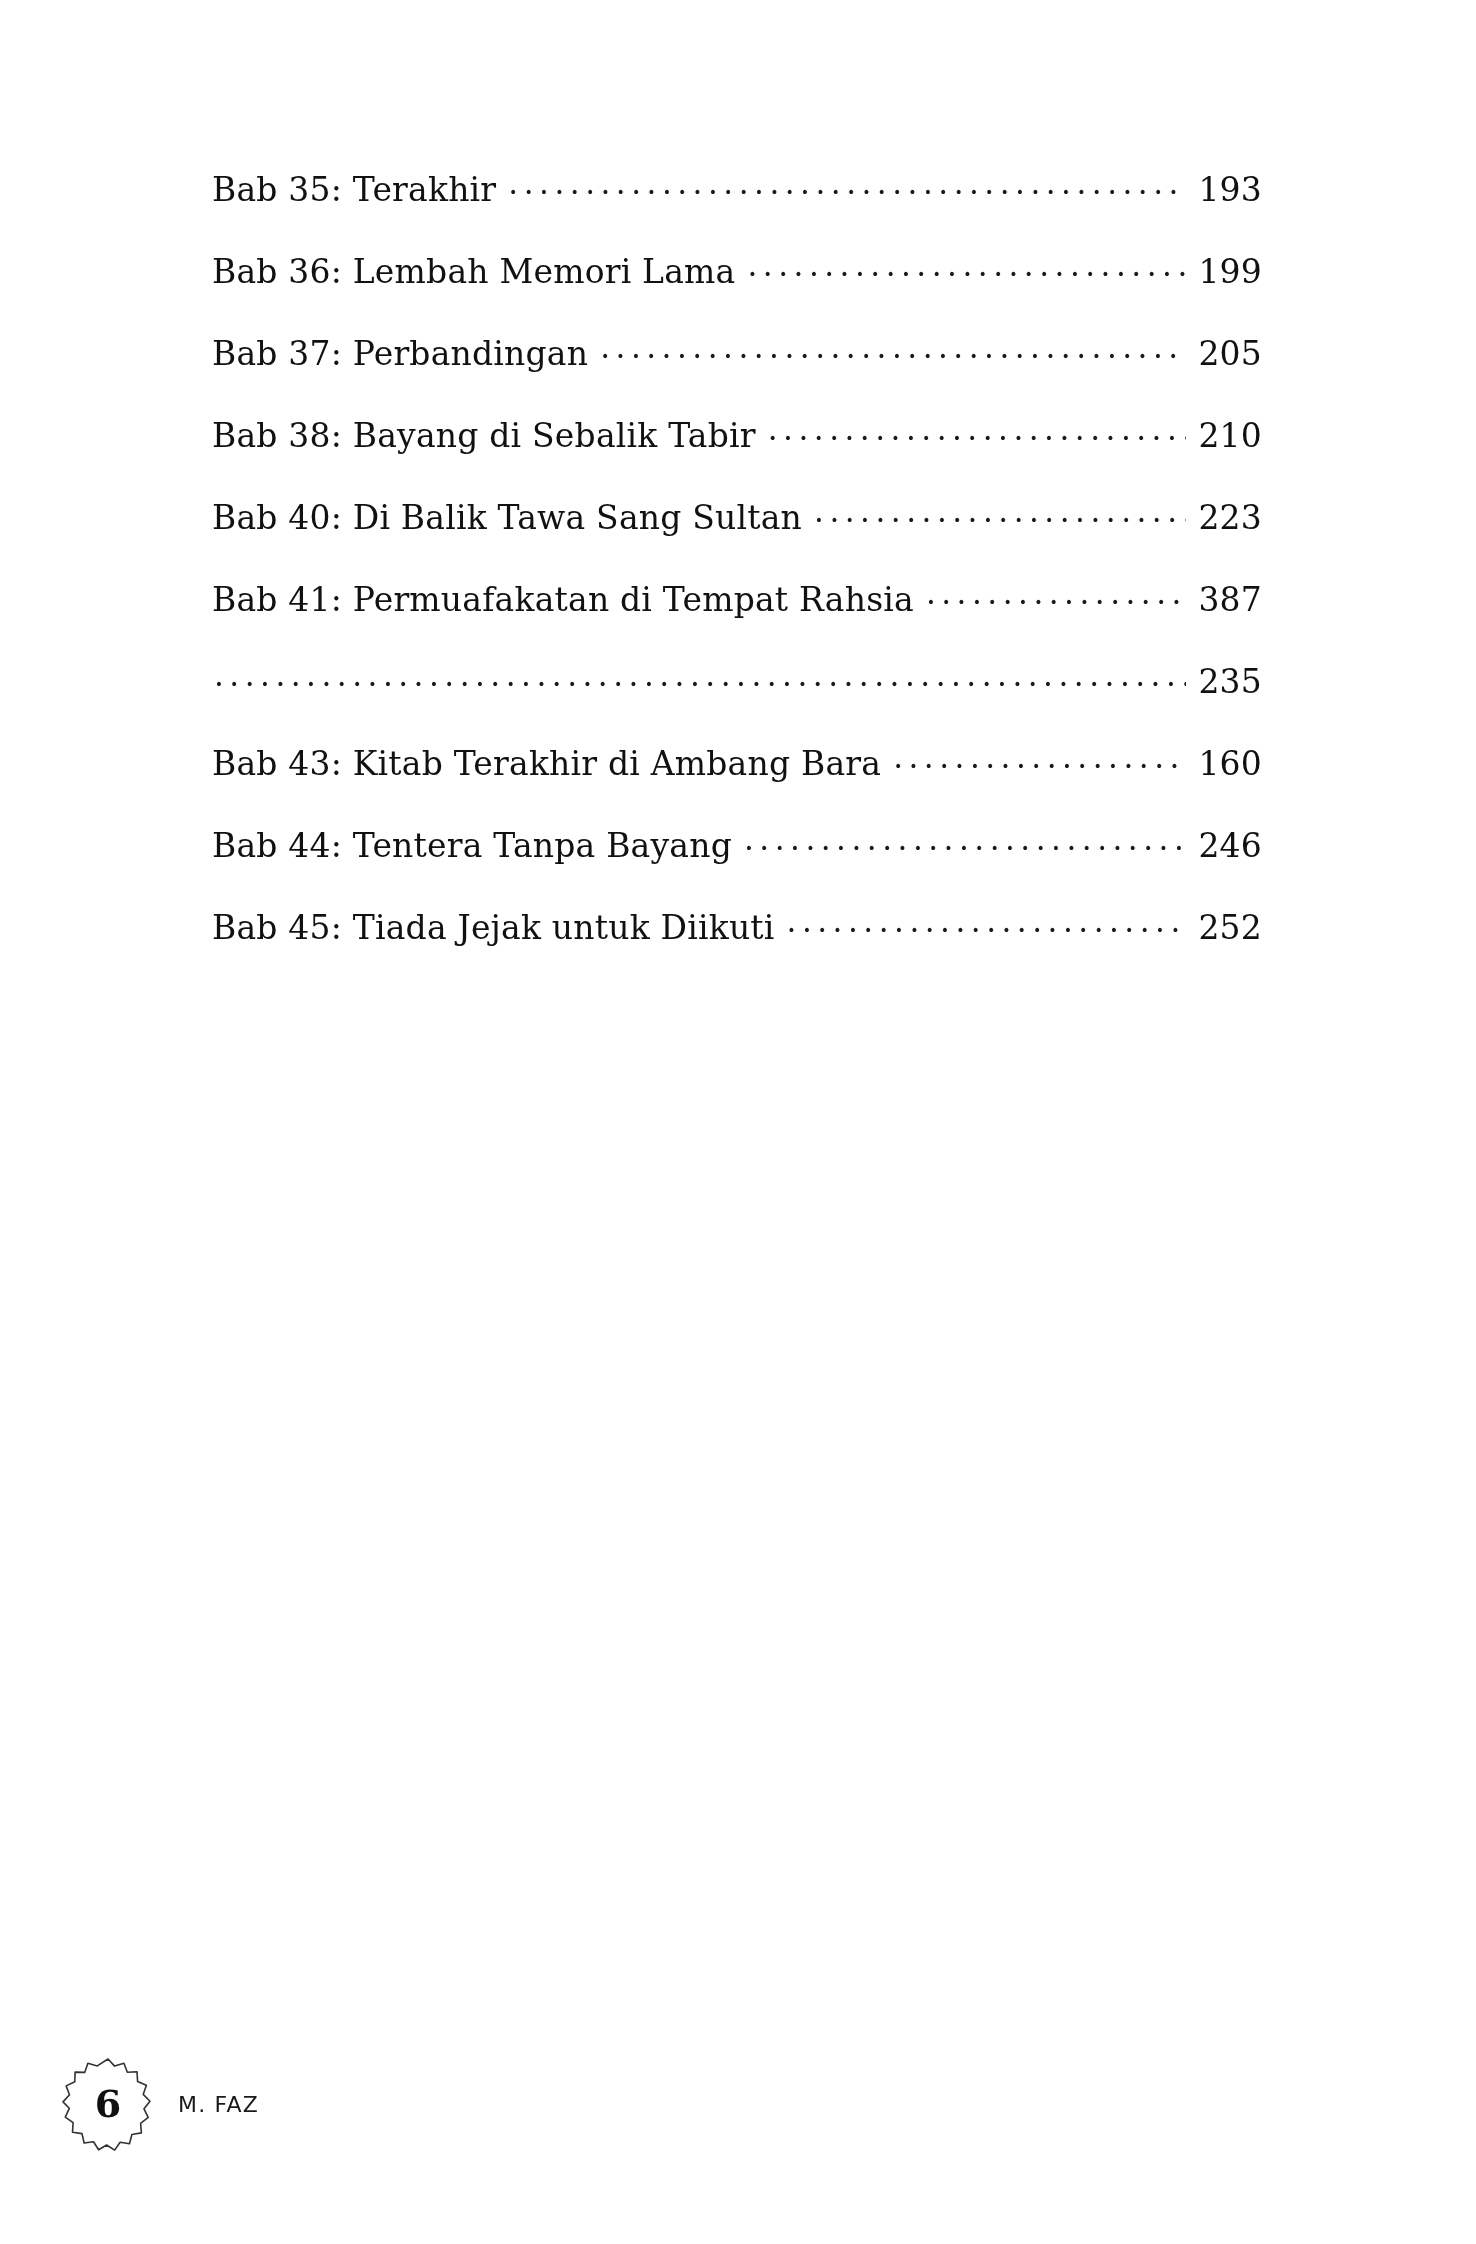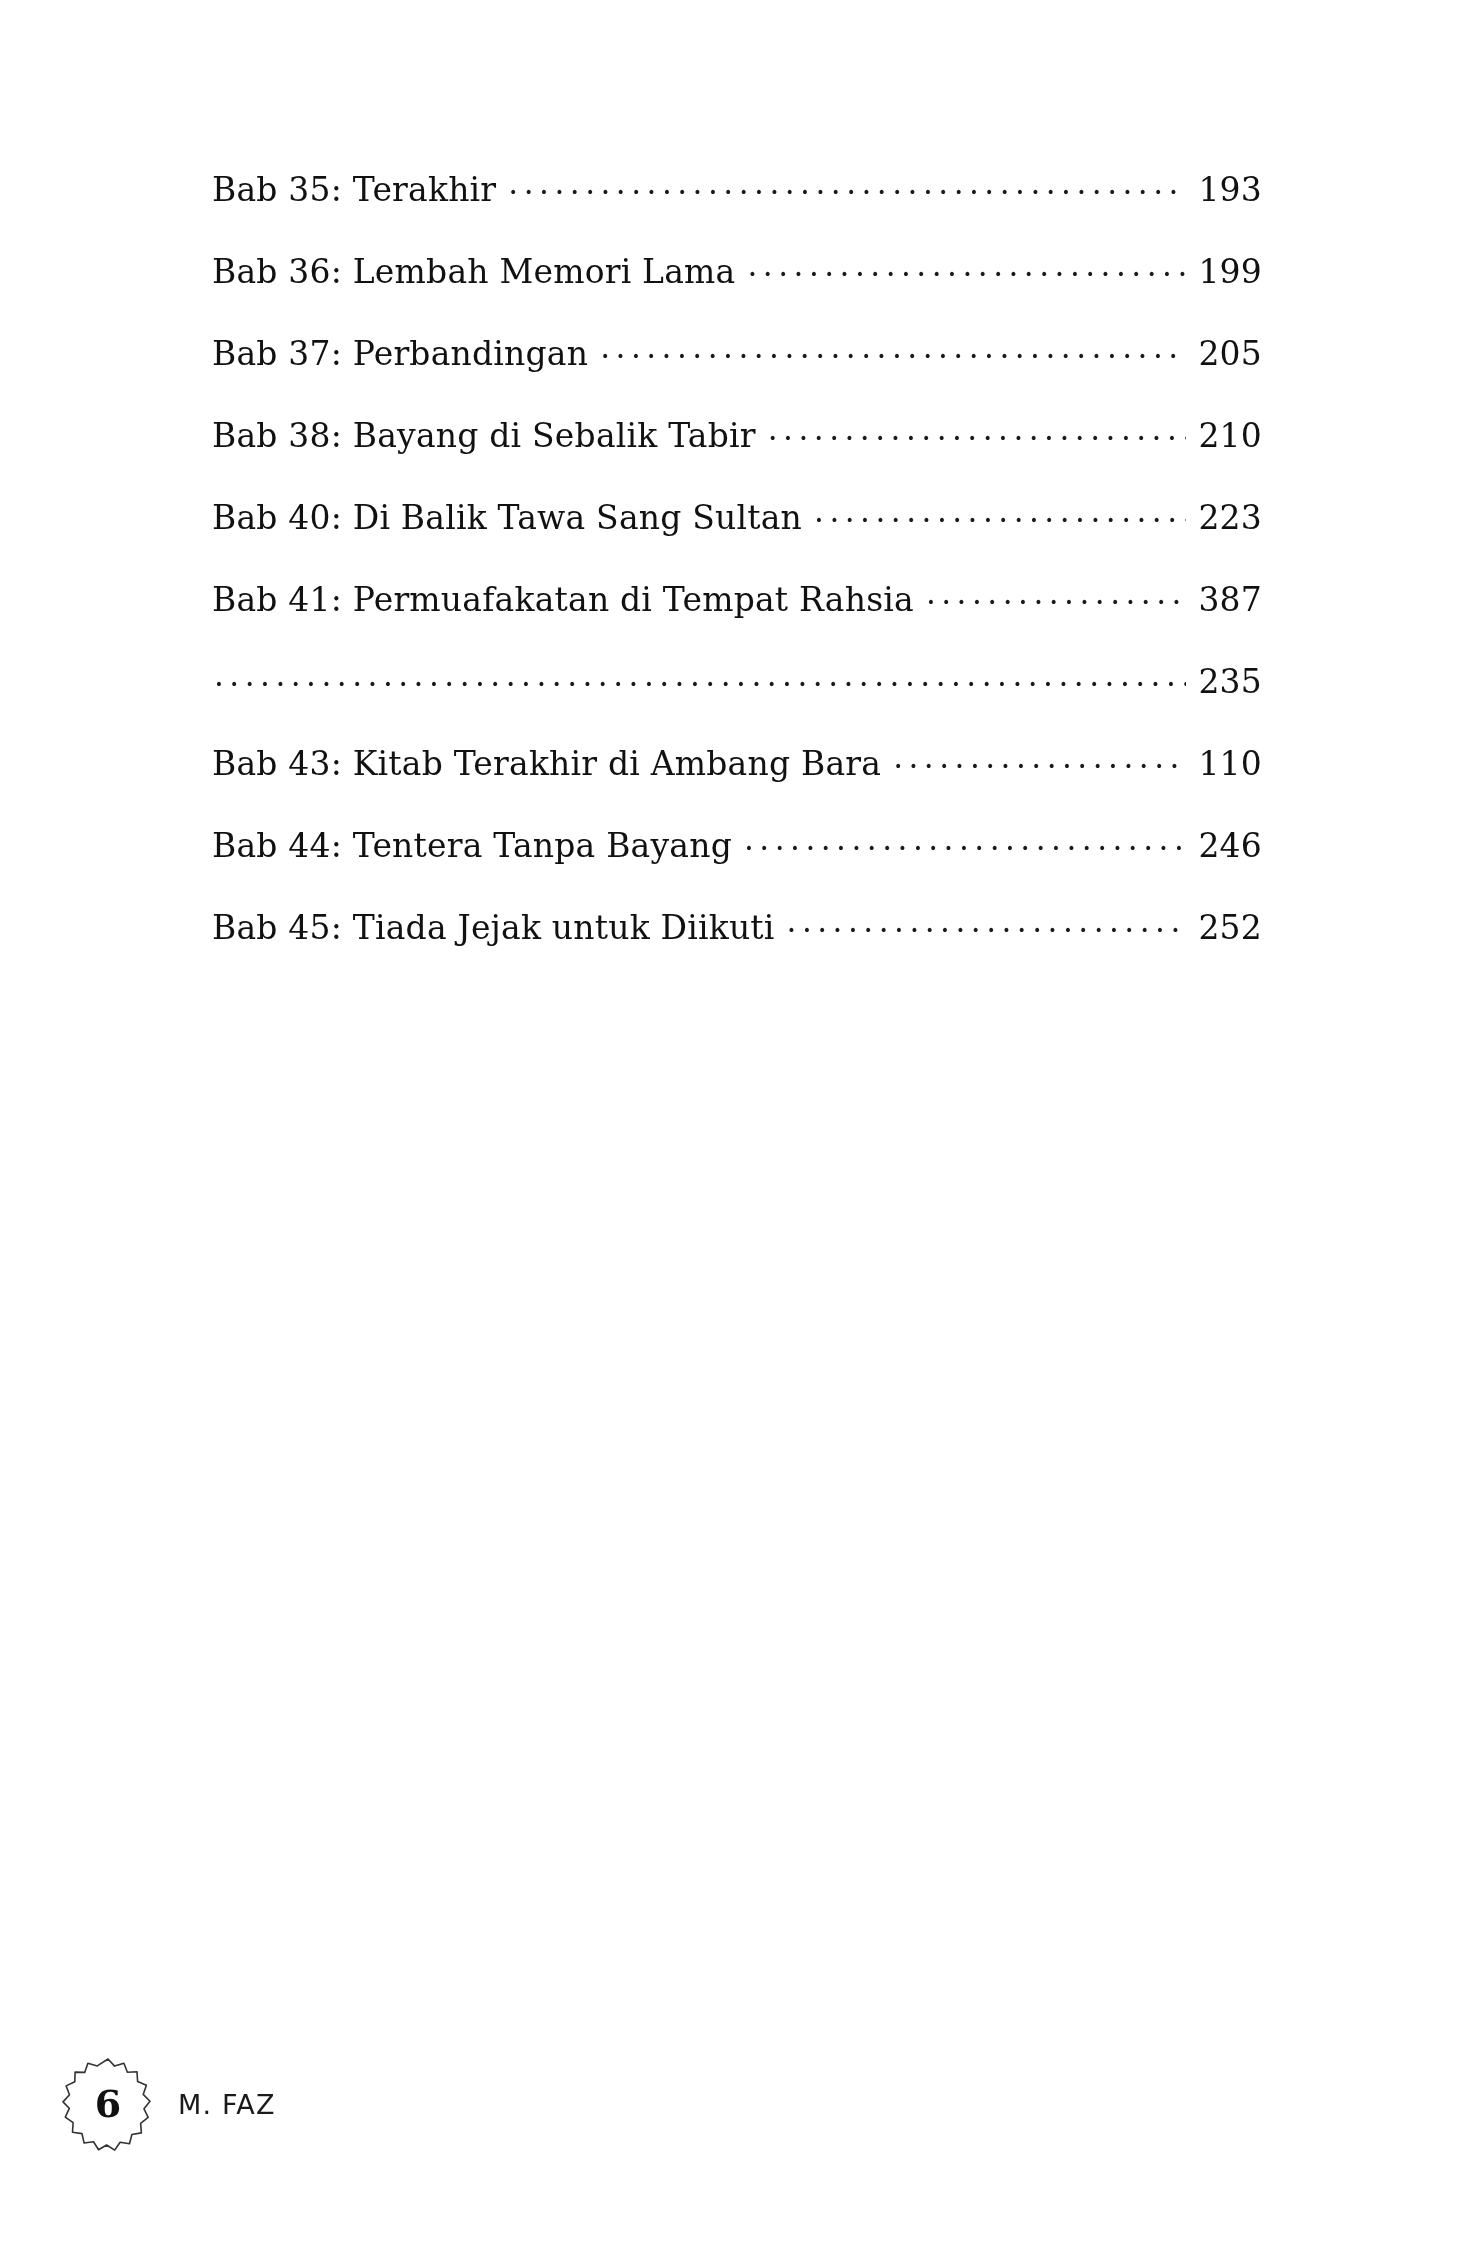--- a/index.html
+++ b/index.html
@@ -101,21 +101,21 @@
     font-family: "DejaVu Serif", "Liberation Serif", serif;
     font-size: 38px;
     font-weight: 700;
     color: #111111;
     line-height: 1;
     z-index: 2;
   }
 
   .footer-author {
     font-family: "DejaVu Sans", "Liberation Sans", sans-serif;
-    font-size: 27px;
+    font-size: 22px;
     letter-spacing: 1.2px;
     color: #1a1a1a;
   }
 </style>
 </head>
 <body>
 
 <div class="page">
 
   <div class="toc">
@@ -158,21 +158,21 @@
     </div>
 
     <div class="toc-entry">
       <span class="toc-leader"></span>
       <span class="toc-page">235</span>
     </div>
 
     <div class="toc-entry">
       <span class="toc-title">Bab 43: Kitab Terakhir di Ambang Bara</span>
       <span class="toc-leader"></span>
-      <span class="toc-page">110</span>
+      <span class="toc-page">160</span>
     </div>
 
     <div class="toc-entry">
       <span class="toc-title">Bab 44: Tentera Tanpa Bayang</span>
       <span class="toc-leader"></span>
       <span class="toc-page">246</span>
     </div>
 
     <div class="toc-entry">
       <span class="toc-title">Bab 45: Tiada Jejak untuk Diikuti</span>

